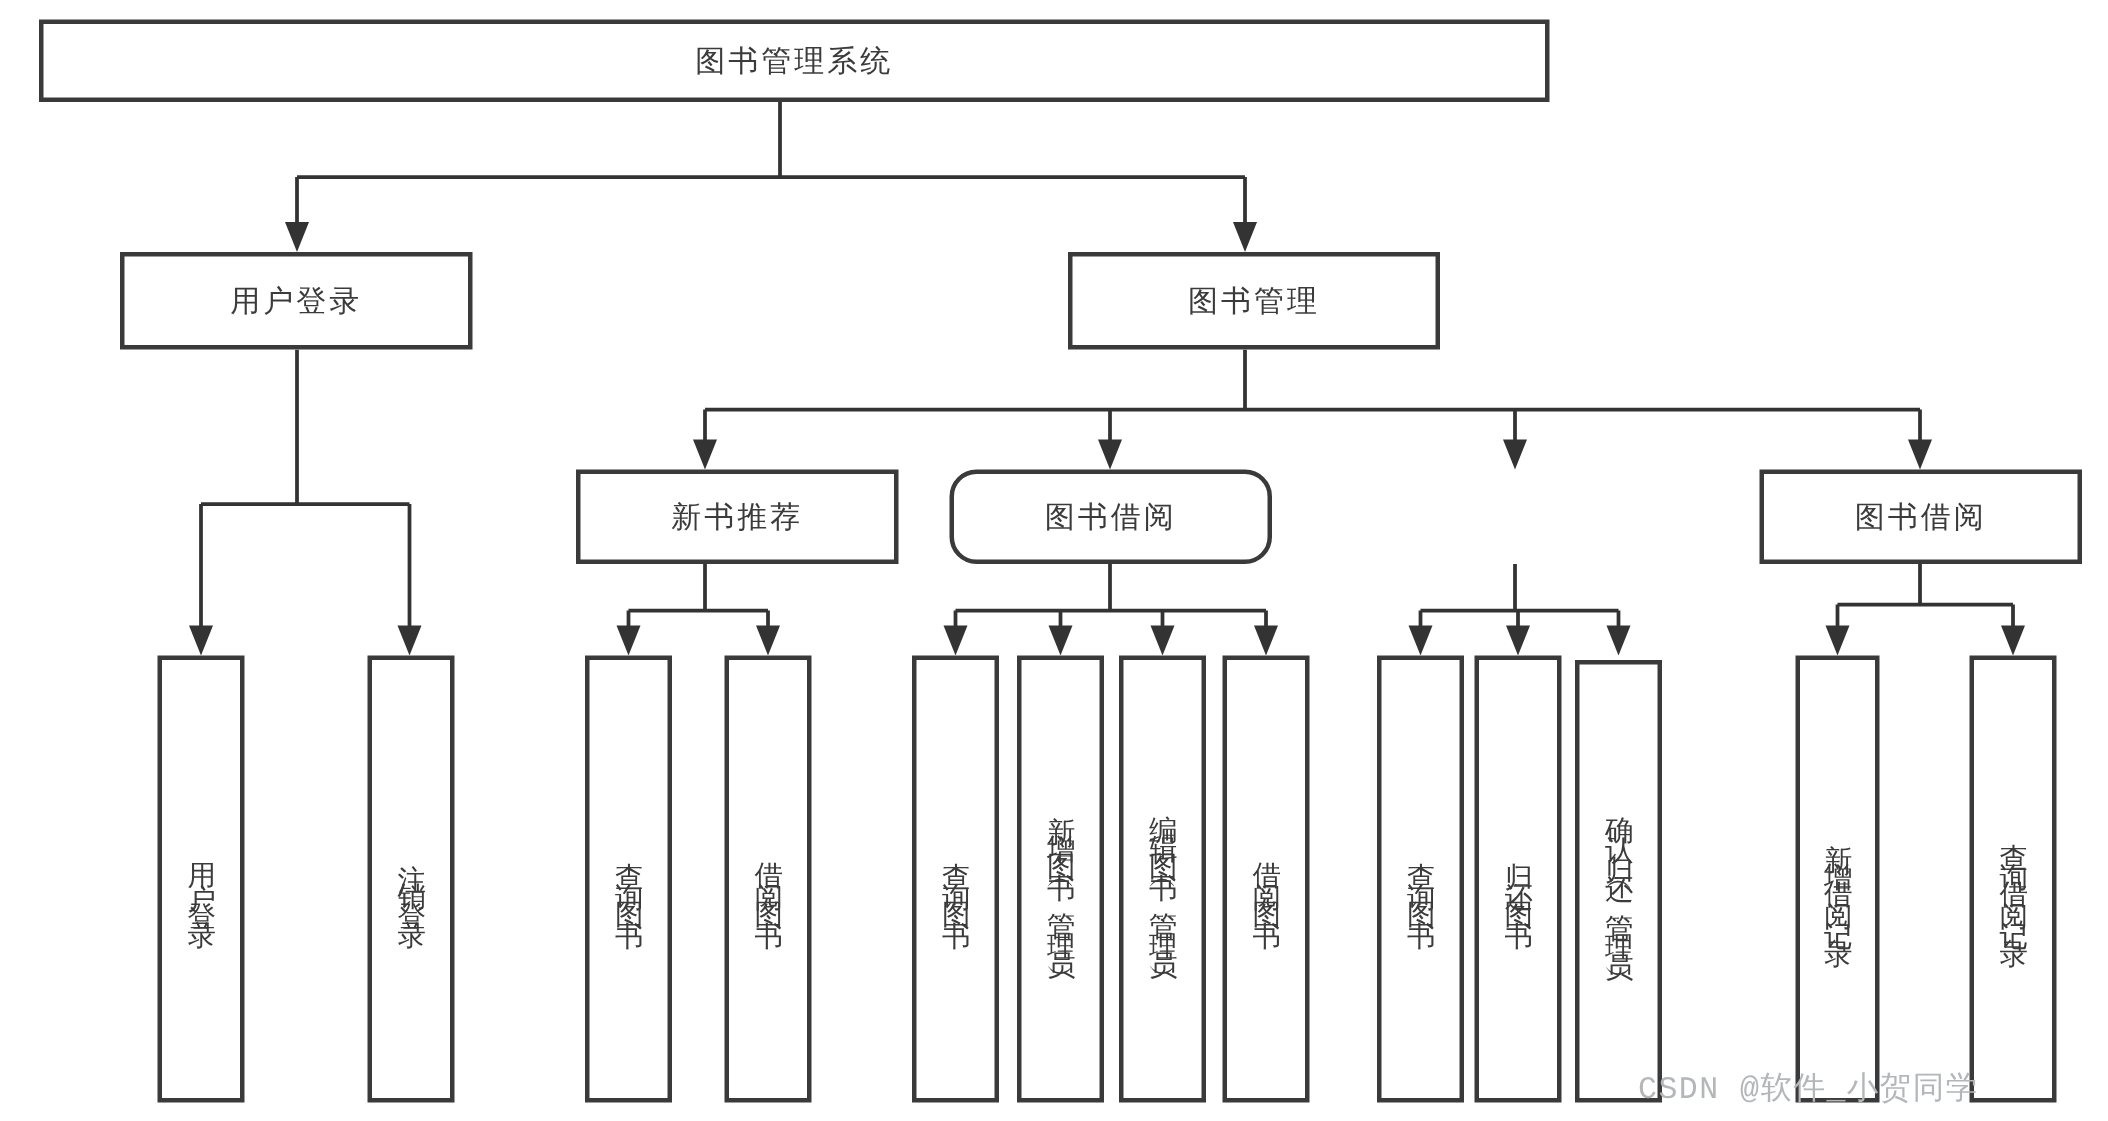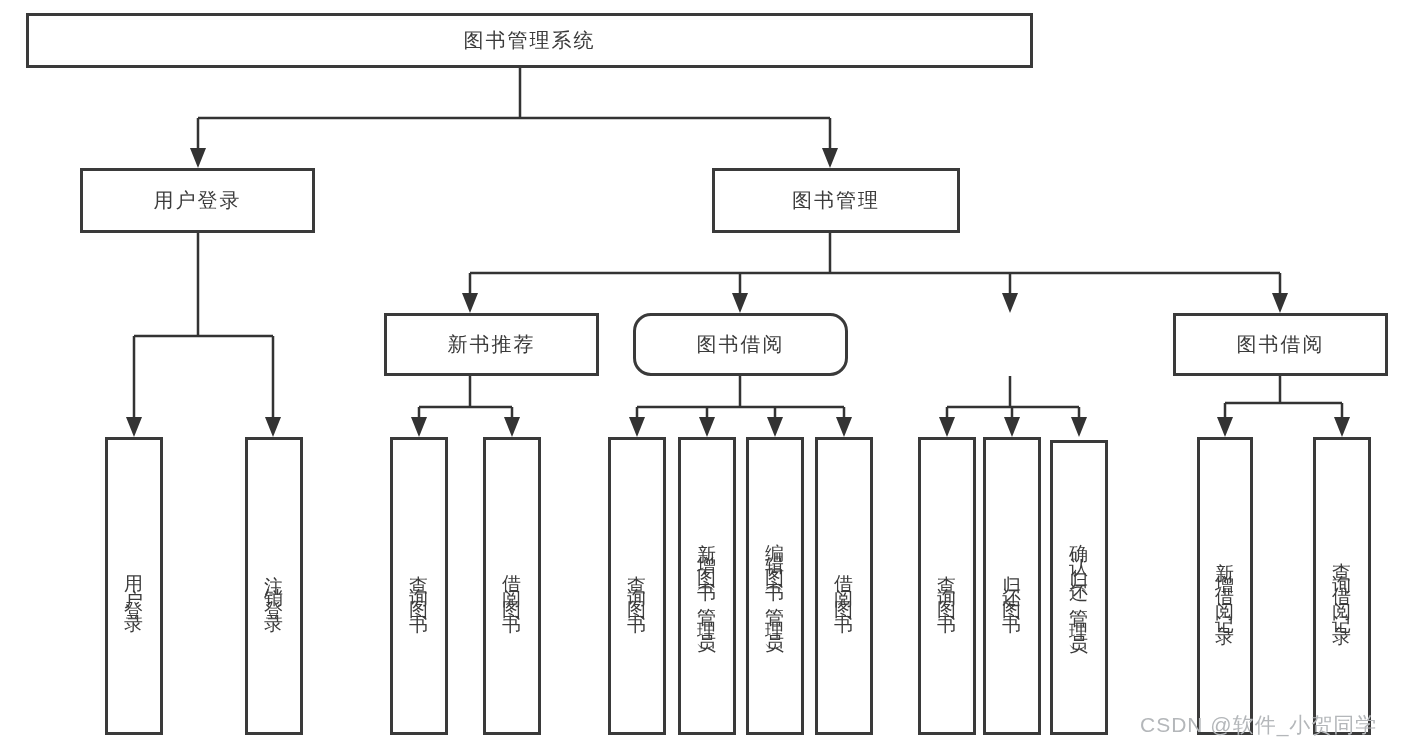--- a/index.html
+++ b/index.html
@@ -50,27 +50,28 @@
     writing-mode:vertical-rl;
     text-orientation:mixed;
     font-size:19px;
     line-height:1;
     letter-spacing:13px;
     color:#3b3b3b;
     white-space:nowrap;
   }
   .watermark{
     position:absolute;
-    left:1140px;
+    left:1092px;
     top:711px;
     font-size:21px;
     color:#b4b7ba;
     letter-spacing:1px;
     z-index:5;
     white-space:nowrap;
+    font-family:Liberation Mono, monospace;
   }
 </style>
 </head>
 <body>
 
 <div class="canvas">
 
   <svg class="wires" viewBox="0 0 1405 747" xmlns="http://www.w3.org/2000/svg">
     <g stroke="#333333" stroke-width="2.5" fill="none">
 

